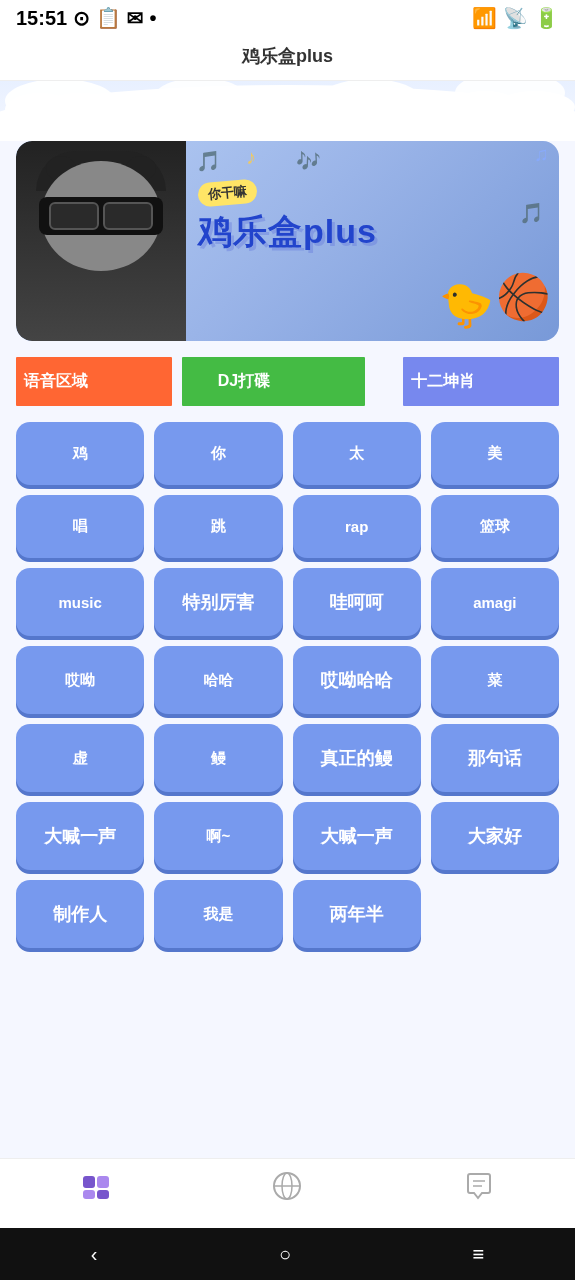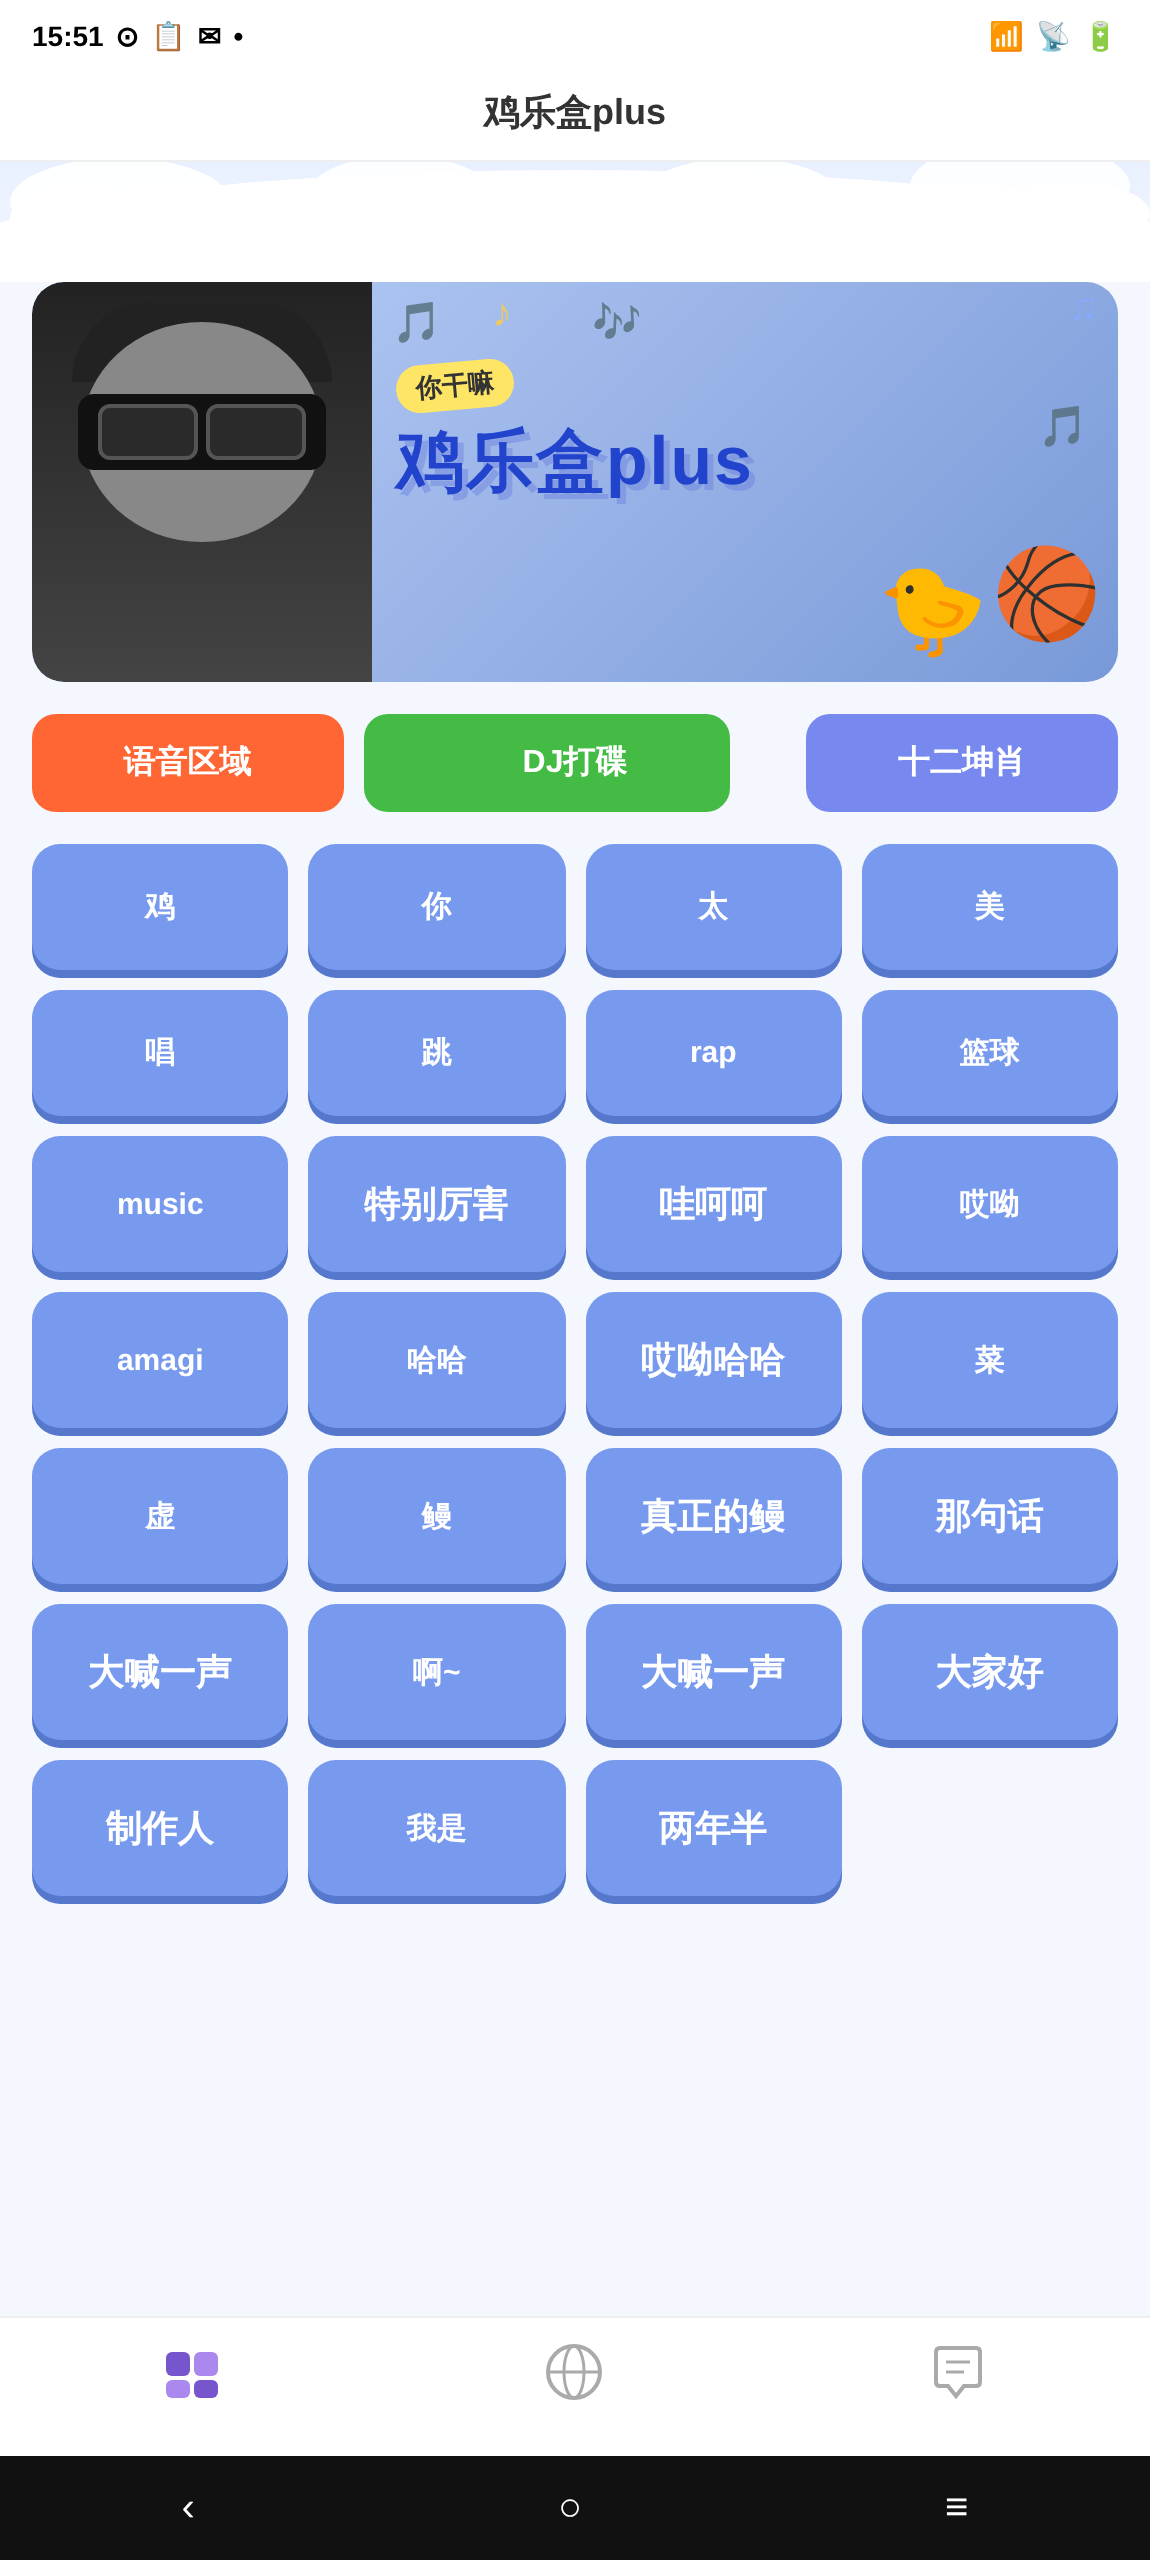--- a/index.html
+++ b/index.html
@@ -15,21 +15,21 @@
     }
 
     
     .status-bar {
       background: #fff;
       height: 36px;
       display: flex;
       align-items: center;
       justify-content: space-between;
       padding: 0 16px;
-      font-size: 14px;
+      font-size: 20px;
       font-weight: 600;
     }
     .status-left { display: flex; align-items: center; gap: 6px; }
     .status-right { display: flex; align-items: center; gap: 6px; }
 
     
     .header {
       background: #fff;
       text-align: center;
       padding: 8px 0 12px;
@@ -68,26 +68,26 @@
     
     .category-buttons {
       display: flex;
       gap: 10px;
       margin-bottom: 16px;
     }
     .cat-btn {
       flex: 1;
       padding: 14px 8px;
       border: none;
-      border-radius: 12px;
+      border-radius: 1px;
       font-size: 16px;
       font-weight: 600;
       color: #fff;
       cursor: pointer;
-      text-align: center;
+      text-align: left;
     }
     .cat-btn-voice { background: #ff6633; }
     .cat-btn-dj { background: #44bb44; padding-left: 36px; }
     .cat-btn-zodiac { background: #7788ee; margin-left: 28px; }
 
     
     .sound-grid {
       display: grid;
       grid-template-columns: repeat(4, 1fr);
       gap: 10px;
@@ -356,22 +356,22 @@
 
     <button class="sound-btn">唱</button>
     <button class="sound-btn">跳</button>
     <button class="sound-btn">rap</button>
     <button class="sound-btn">篮球</button>
 
     <button class="sound-btn">music</button>
     <button class="sound-btn wide">特别厉害</button>
     <button class="sound-btn wide">哇呵呵</button>
 
+    <button class="sound-btn">amagi</button>
     <button class="sound-btn">哎呦</button>
-    <button class="sound-btn">amagi</button>
     <button class="sound-btn">哈哈</button>
     <button class="sound-btn wide">哎呦哈哈</button>
 
     <button class="sound-btn">菜</button>
     <button class="sound-btn">虚</button>
     <button class="sound-btn">鳗</button>
     <button class="sound-btn wide">真正的鳗</button>
 
     <button class="sound-btn wide">那句话</button>
     <button class="sound-btn wide">大喊一声</button>

